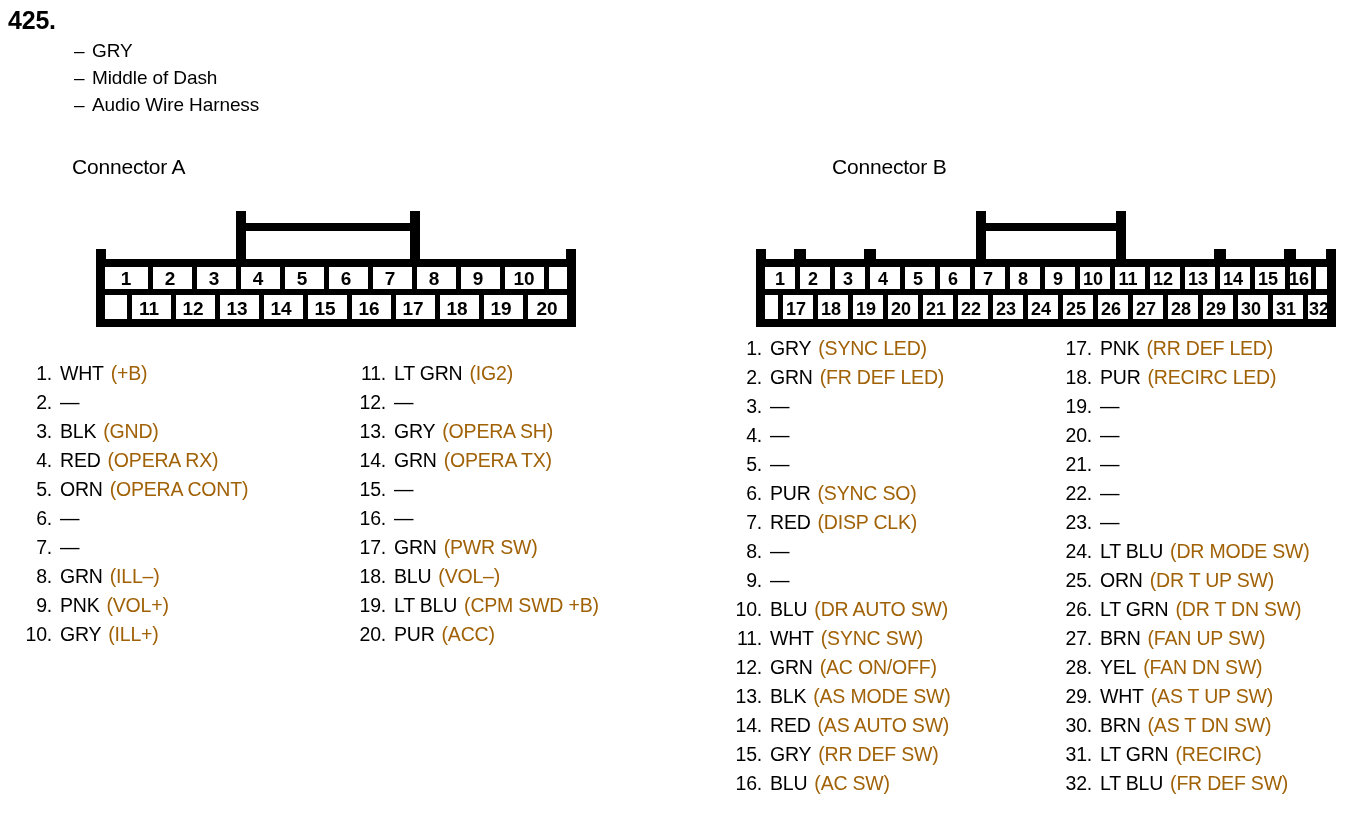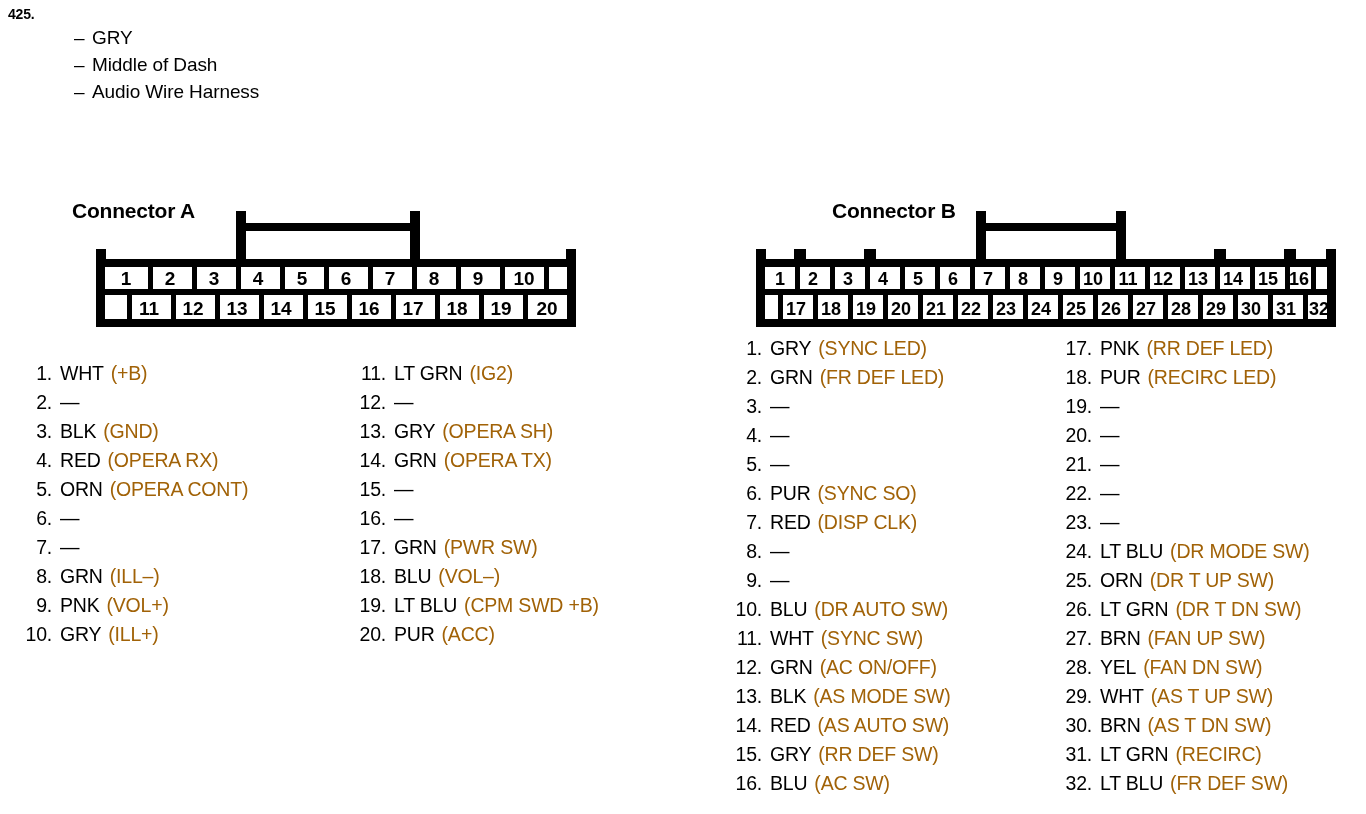--- a/index.html
+++ b/index.html
@@ -20,45 +20,44 @@
   #header-block {
     position: absolute;
     left: 8px;
     top: 6px;
     width: 900px;
   }
   #title-row {
     display: flex;
     align-items: baseline;
     font-weight: bold;
-    font-size: 14px;
+    font-size: 25px;
     letter-spacing: -0.2px;
   }
   #title-number {
     width: 46px;
     flex: 0 0 46px;
   }
   #title-text { white-space: nowrap; }
 
   .sub-line {
     font-size: 19px;
     margin-top: 5px;
     padding-left: 66px;
     white-space: nowrap;
     letter-spacing: -0.1px;
   }
   .sub-line .dash { display: inline-block; width: 18px; }
 
   
   .connector-heading {
     position: absolute;
-    font-weight: bold;
+    font-weight: normal;
     font-size: 21px;
     letter-spacing: -0.2px;
-    margin-top: 44px;
   }
   #heading-a { left: 72px; top: 155px; }
   #heading-b { left: 832px; top: 155px; text-align: center; }
 
   
   .connector-drawing { position: absolute; }
   #drawing-a { left: 88px; top: 205px; }
   #drawing-b { left: 748px; top: 205px; }
 
   

